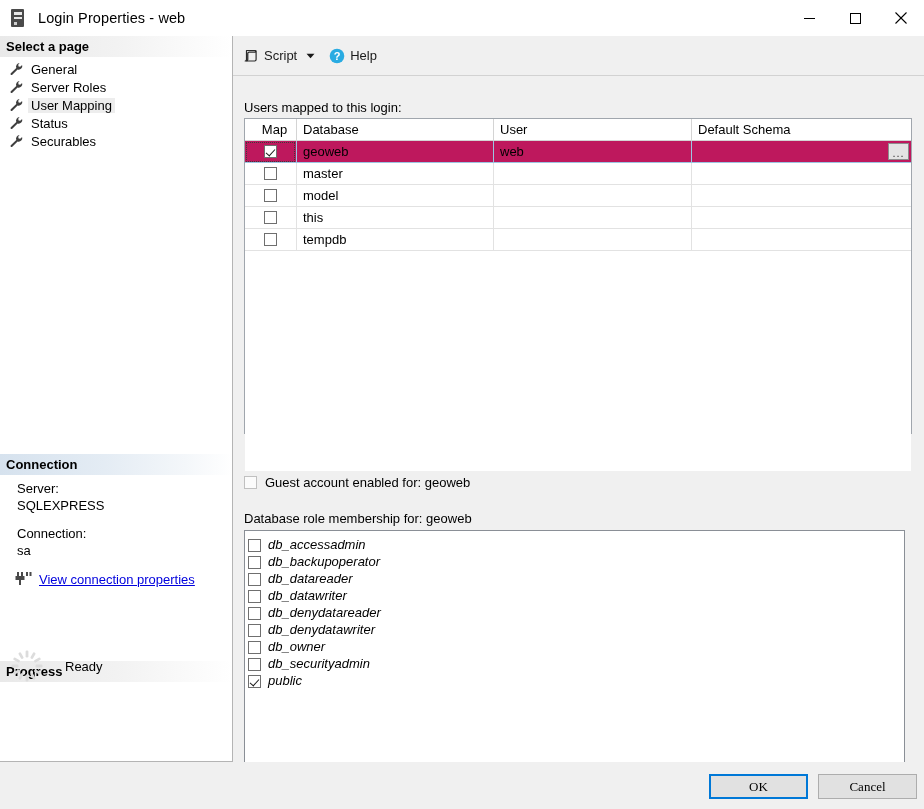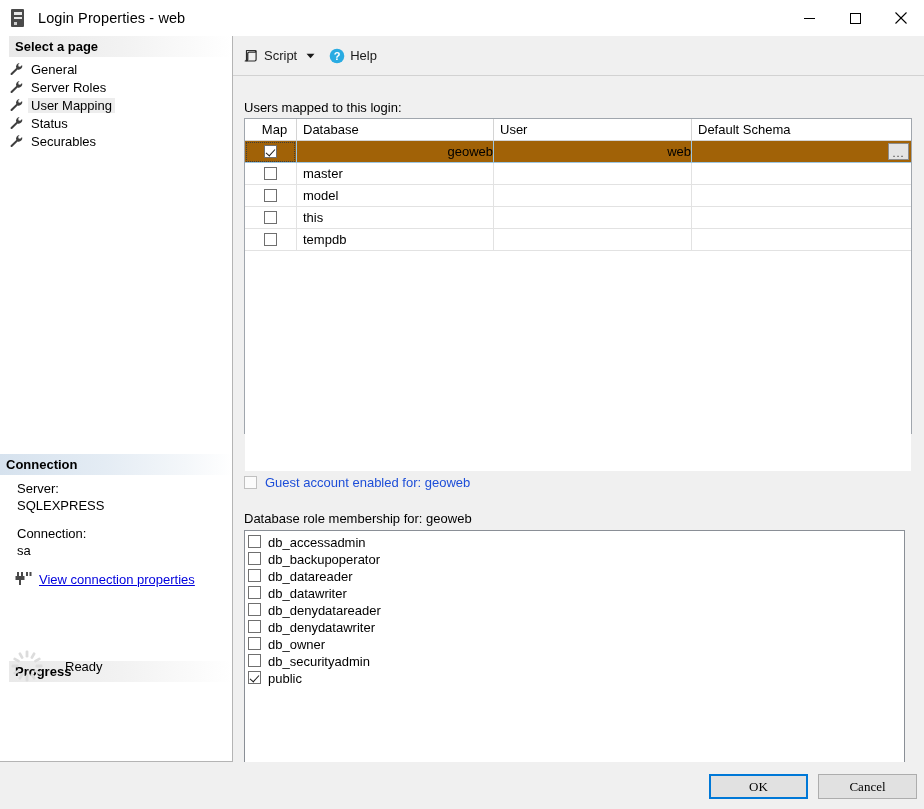--- a/index.html
+++ b/index.html
@@ -55,21 +55,20 @@
     border-bottom: 1px solid #b4b4b4;
   }
   .section-head {
     height: 21px; line-height: 21px;
     padding-left: 6px;
     font-weight: bold; font-size: 13px; color: #000;
     background: linear-gradient(to right, #d6e2ee 0%, #e4ecf4 45%, #f4f7fa 80%, #ffffff 100%);
   }
   .section-head.plain {
     background: linear-gradient(to right, #e9e9e9 0%, #f2f2f2 50%, #ffffff 100%);
-    margin-left: 9px;
   }
   .page-list { padding-top: 3px; }
   .page-item {
     height: 18px; display: flex; align-items: center; padding-left: 9px; cursor: default;
   }
   .page-item .lbl { font-size: 13px; color: #000; padding: 0 3px; }
   .page-item.selected .lbl { background: #ededed; }
   .wrench { width: 15px; height: 14px; margin-right: 4px; flex: none; }
 
   .conn-head { position: absolute; left: 0; top: 418px; width: 232px; }
@@ -116,21 +115,21 @@
     font-size: 13px; color: #000; padding-left: 6px; line-height: 22px;
     border-right: 1px solid #d4d4d4; border-bottom: 1px solid #d4d4d4;
     background: #ffffff; overflow: hidden; white-space: nowrap;
   }
   .grid-row { display: flex; height: 22px; }
   .gc {
     font-size: 13px; color: #000; padding-left: 6px; line-height: 22px;
     border-right: 1px solid #e2e2e2; border-bottom: 1px solid #e2e2e2;
     overflow: hidden; white-space: nowrap; position: relative;
   }
-  .grid-row.sel .gc { background: #a16207; border-right-color: #9cc6e2; border-bottom-color: #9cc6e2; text-align: right; }
+  .grid-row.sel .gc { background: #be185d; border-right-color: #9cc6e2; border-bottom-color: #9cc6e2; }
   .c-map { width: 52px; flex: none; display: flex; align-items: center; justify-content: center; padding-left: 0; }
   .c-db  { width: 197px; flex: none; }
   .c-usr { width: 198px; flex: none; }
   .c-sch { flex: 1 1 auto; border-right: none; }
   .grid-fill { background: #ffffff; }
 
   .cb {
     width: 13px; height: 13px; background: #ffffff;
     border: 1px solid #6f6f6f; position: relative; flex: none;
   }
@@ -146,30 +145,30 @@
   }
   .ellipsis-btn {
     position: absolute; right: 2px; top: 2px; width: 21px; height: 17px;
     background: #e4e4e4; border: 1px solid #8d8d8d;
     display: flex; align-items: flex-end; justify-content: center;
     font-size: 11px; color: #333; line-height: 9px; letter-spacing: 1px;
     padding-bottom: 1px; cursor: pointer;
   }
 
   .guest-row { position: absolute; left: 11px; top: 439px; display: flex; align-items: center; }
-  .guest-row .gl { margin-left: 8px; font-size: 13px; color: #1d4ed8; }
+  .guest-row .gl { margin-left: 8px; font-size: 13px; color: #000000; }
 
   #roles-label { position: absolute; left: 11px; top: 475px; }
 
   .rolebox {
     position: absolute; left: 11px; top: 494px; width: 661px; height: 239px;
     background: #ffffff; border: 1px solid #8a8f96;
     padding: 4px 0 0 3px;
   }
-  .role-item { height: 17px; display: flex; align-items: flex-start; cursor: default; }
+  .role-item { height: 17px; display: flex; align-items: flex-end; cursor: default; font-style: italic; }
   .role-item .rl { margin-left: 7px; font-size: 13px; color: #000; white-space: pre; }
 
   
   .footer { position: absolute; left: 0; top: 762px; width: 924px; height: 47px; background: #f0f0f0; }
   .btn {
     position: absolute; top: 12px; height: 25px; width: 99px;
     font-family: Liberation Serif, serif; font-size: 13px; color: #000;
     background: #e1e1e1; border: 1px solid #adadad;
     display: flex; align-items: center; justify-content: center; cursor: pointer;
   }

